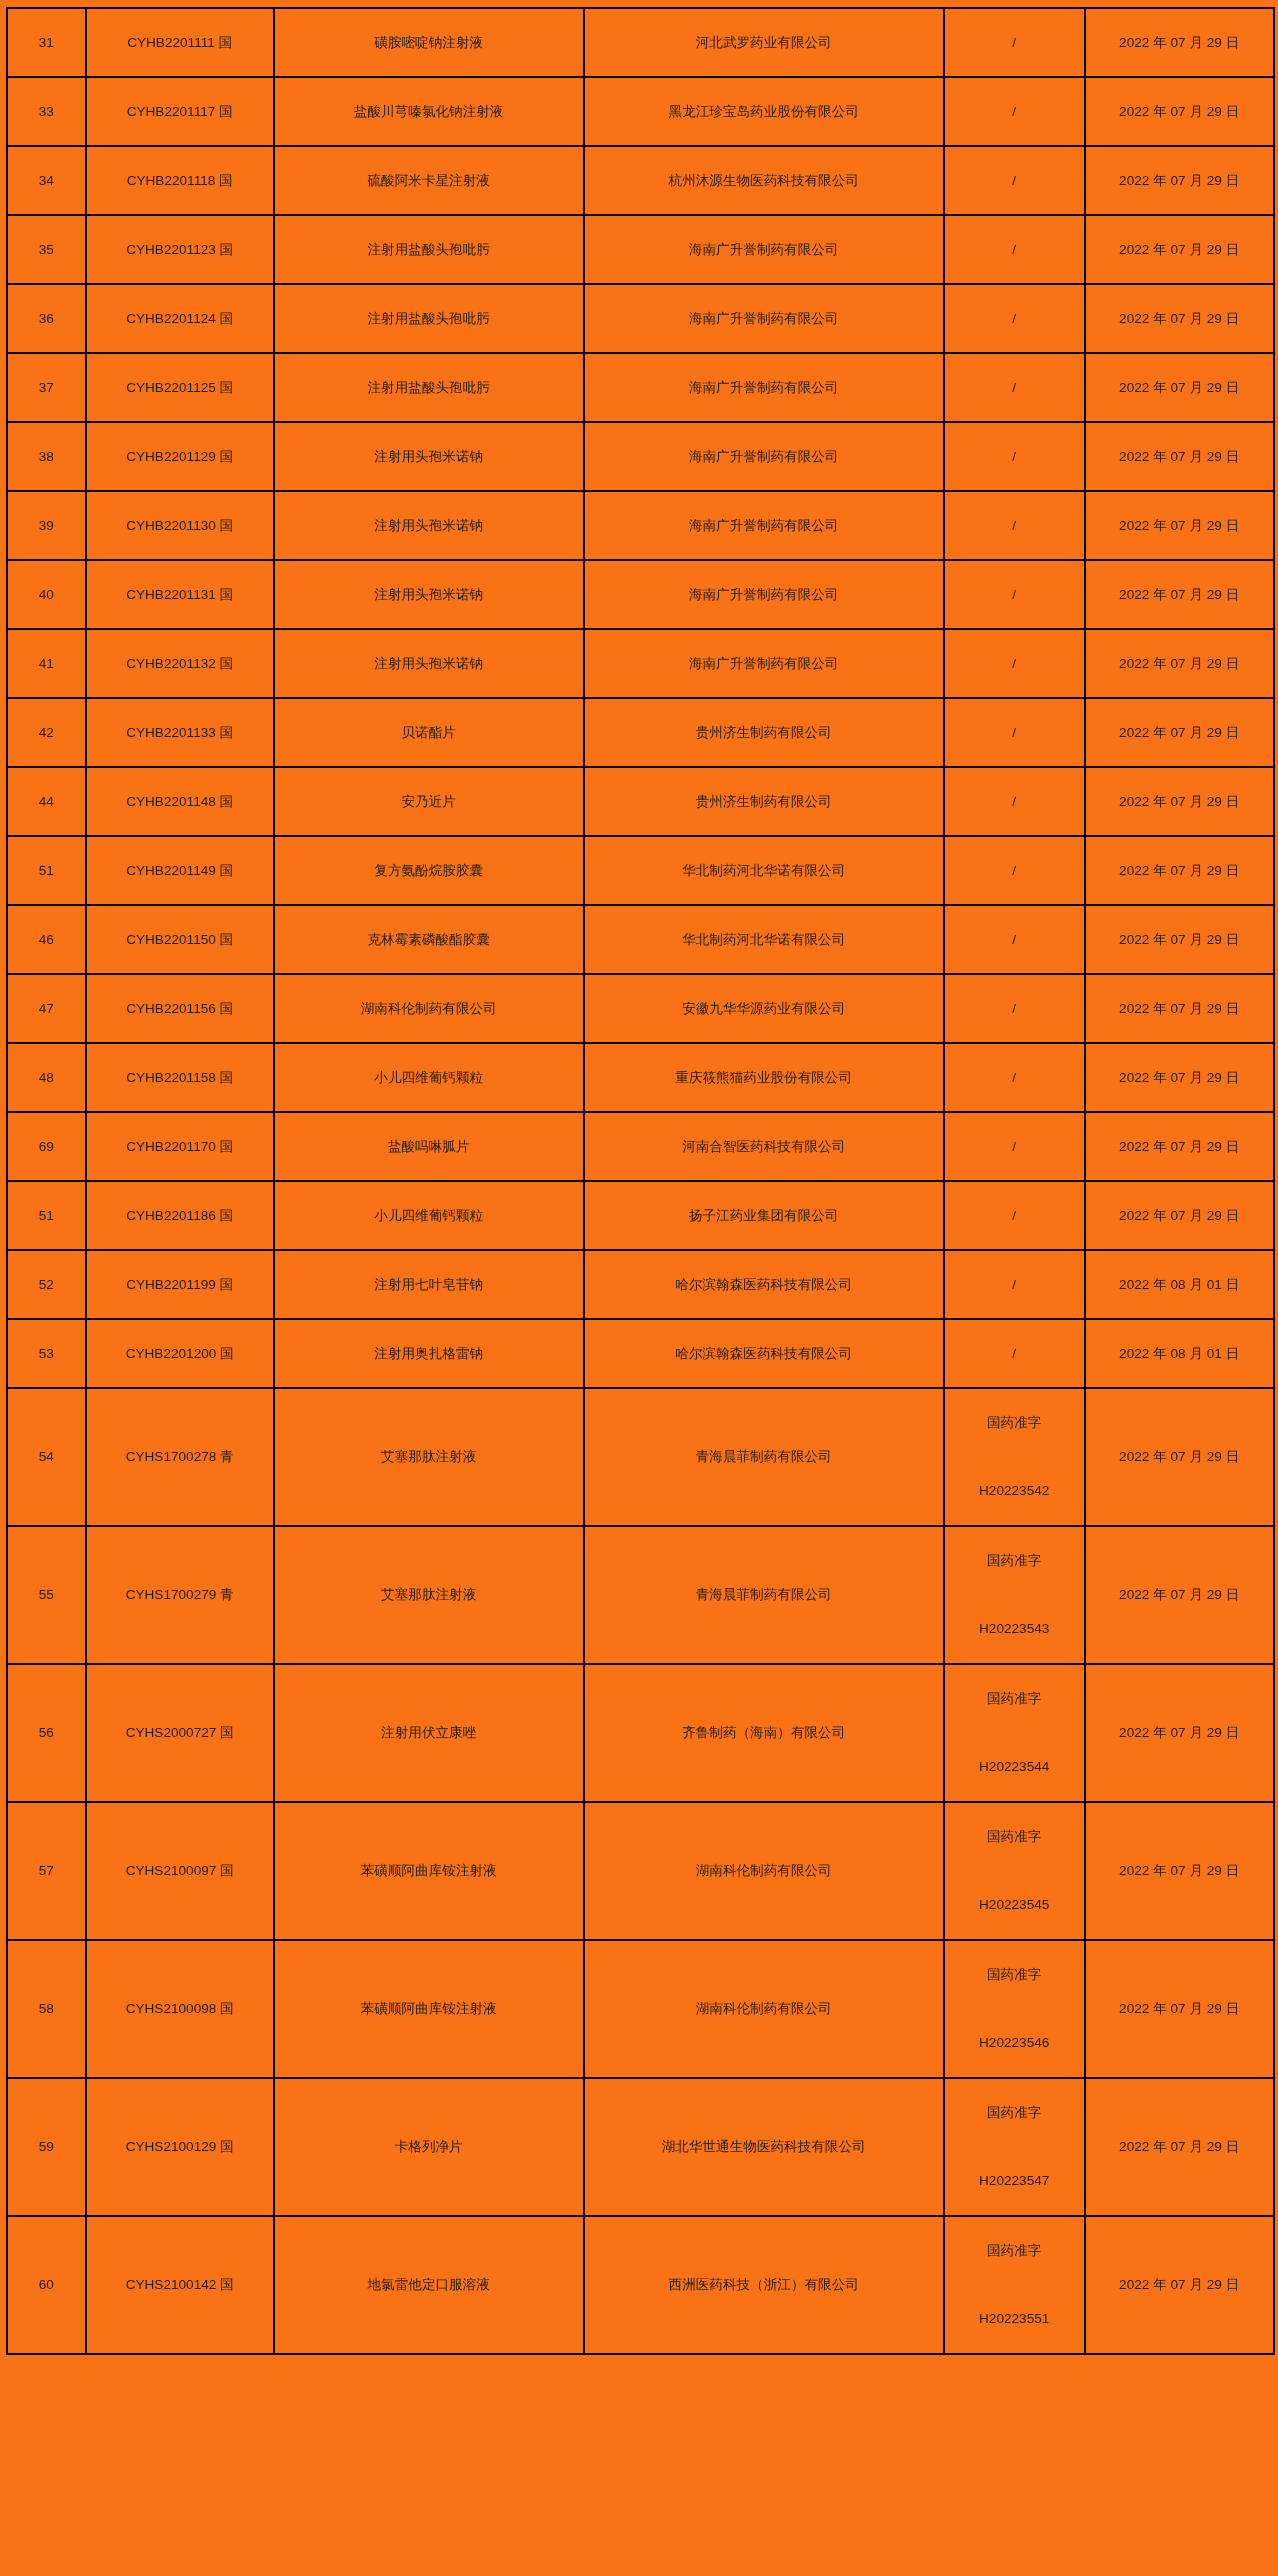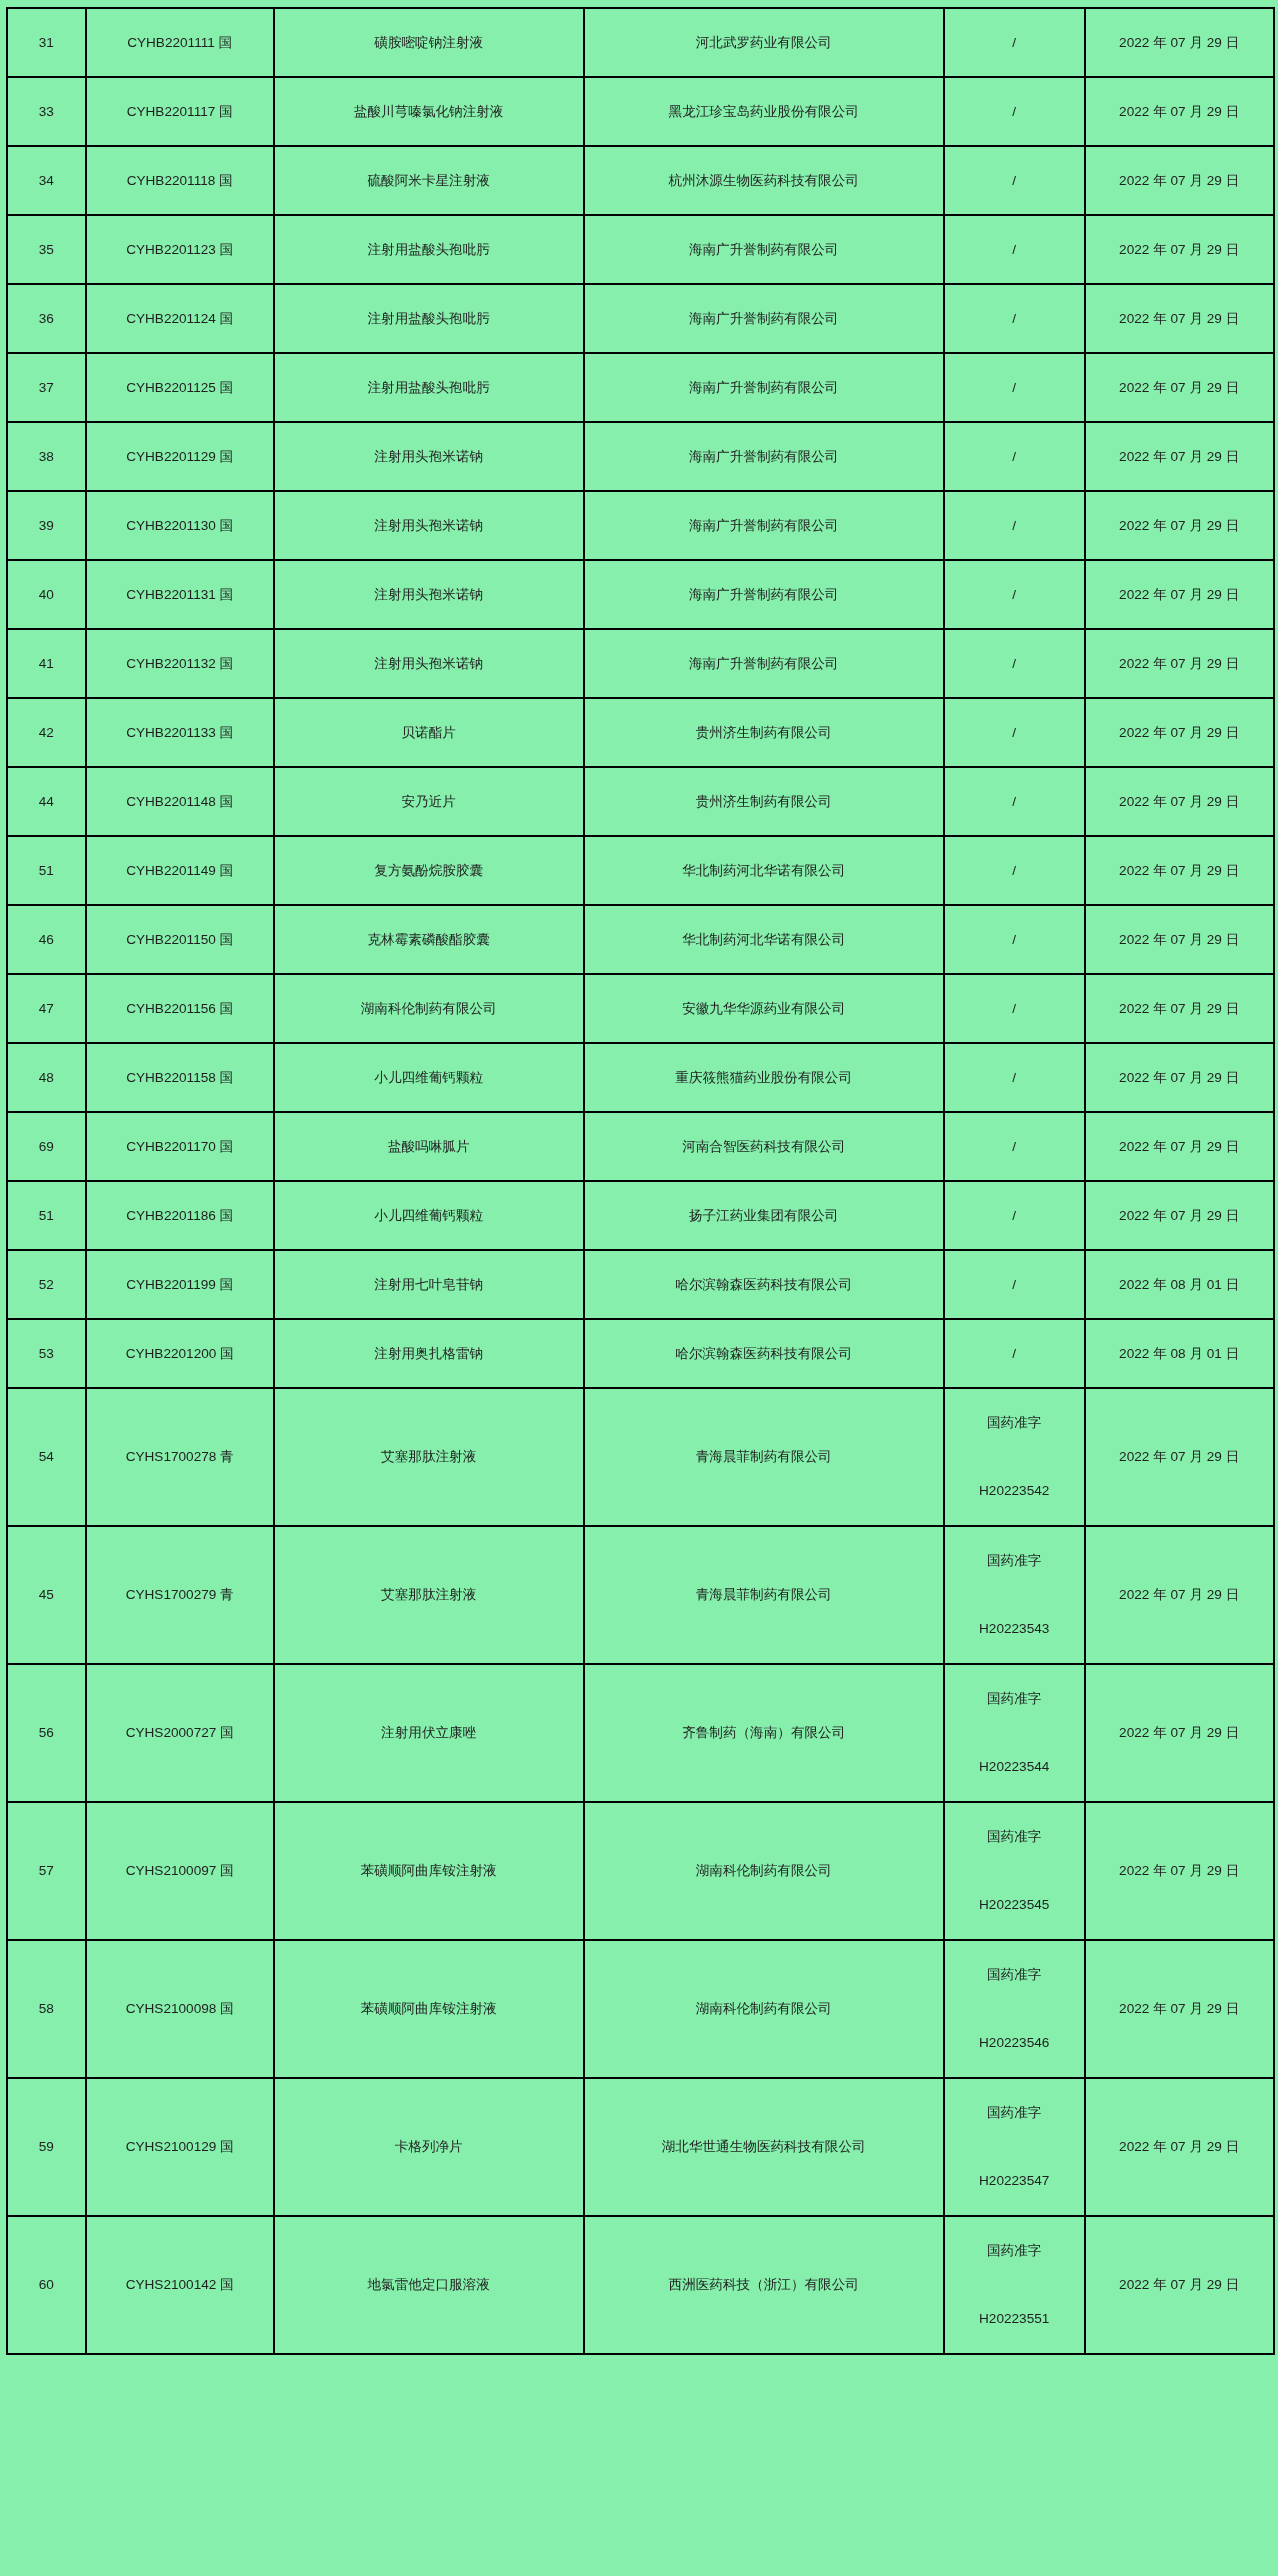--- a/index.html
+++ b/index.html
@@ -8,21 +8,21 @@
     background: #ffffff;
     width: 1279px;
     height: 2576px;
     overflow: hidden;
     font-family: "Liberation Sans", sans-serif;
   }
   .page {
     position: relative;
     width: 1279px;
     height: 2576px;
-    background: #86efac;
+    background: #f97316;
   }
   table.approval-table {
     position: absolute;
     left: 5.7px;
     top: 7.2px;
     border-collapse: collapse;
     table-layout: fixed;
     width: 1267px;
   }
   table.approval-table td {
@@ -261,21 +261,21 @@
           <td>CYHS1700278 青</td>
           <td>艾塞那肽注射液</td>
           <td>青海晨菲制药有限公司</td>
           <td>
             <span class="ap-line1">国药准字</span>
             <span class="ap-line2">H20223542</span>
           </td>
           <td>2022 年 07 月 29 日</td>
         </tr>
         <tr class="r-tall">
-          <td>45</td>
+          <td>55</td>
           <td>CYHS1700279 青</td>
           <td>艾塞那肽注射液</td>
           <td>青海晨菲制药有限公司</td>
           <td>
             <span class="ap-line1">国药准字</span>
             <span class="ap-line2">H20223543</span>
           </td>
           <td>2022 年 07 月 29 日</td>
         </tr>
         <tr class="r-tall">

